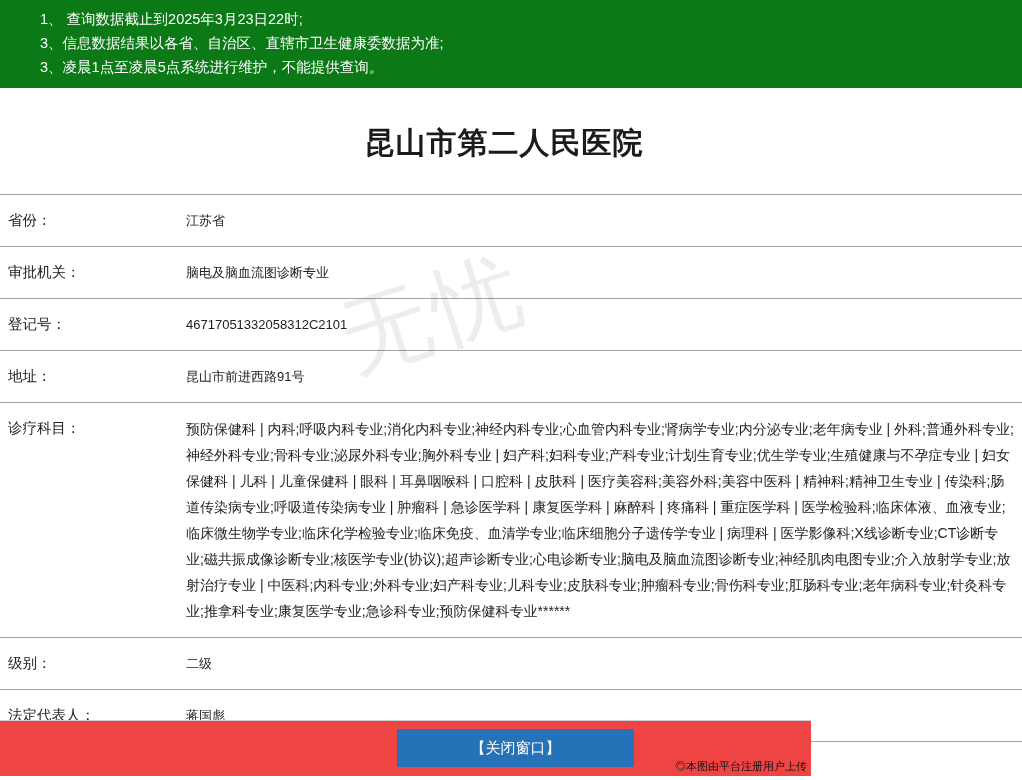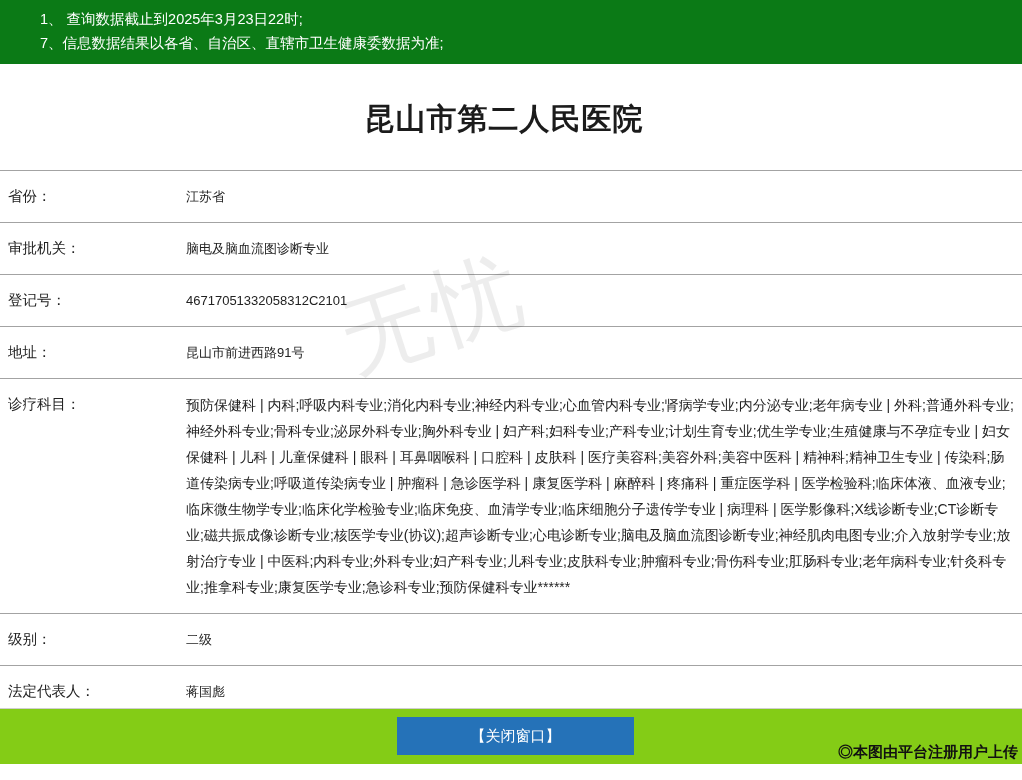--- a/index.html
+++ b/index.html
@@ -80,66 +80,67 @@
     transform: rotate(-18deg);
     font-family: "Liberation Serif", serif;
     pointer-events: none;
     white-space: nowrap;
     letter-spacing: 6px;
   }
 
   
   .bottom-bar {
     position: absolute;
-    left: 0; bottom: 16px;
-    width: 1022px;
+    left: 0; bottom: 4px;
+    width: 811px;
     height: 56px;
-    background: #84cc16;
+    background: #ef4444;
     border-top: 1px solid #cfcfcf;
   }
   .close-btn {
     position: absolute;
     left: 397px;
     top: 8px;
     width: 237px;
     height: 38px;
     background: #2572b8;
     color: #ffffff;
     font-size: 15px;
     border: none;
     cursor: pointer;
     font-family: "Liberation Sans", sans-serif;
   }
   .footer-note {
     position: absolute;
     right: 4px;
     bottom: 2px;
-    font-size: 15px;
+    font-size: 11px;
     color: #111111;
-    font-weight: bold;
+    font-weight: normal;
     white-space: nowrap;
   }
   .content-scroll {
     position: absolute;
     top: 0; left: 0;
     width: 1022px;
     height: 780px;
     overflow: hidden;
   }
 </style>
 </head>
 <body>
 
 <div id="page">
 
   <div class="content-scroll">
 
     <div class="notice">
       <div class="notice-line">1、 查询数据截止到2025年3月23日22时;</div>
-      <div class="notice-line">7、信息数据结果以各省、自治区、直辖市卫生健康委数据为准;</div>
+      <div class="notice-line">3、信息数据结果以各省、自治区、直辖市卫生健康委数据为准;</div>
+      <div class="notice-line">3、凌晨1点至凌晨5点系统进行维护，不能提供查询。</div>
     </div>
 
     <div class="hospital-title">昆山市第二人民医院</div>
 
     <div class="watermark">无忧</div>
 
     <table class="info">
       <tbody>
           <tr>
         <td class="label">省份：</td>

